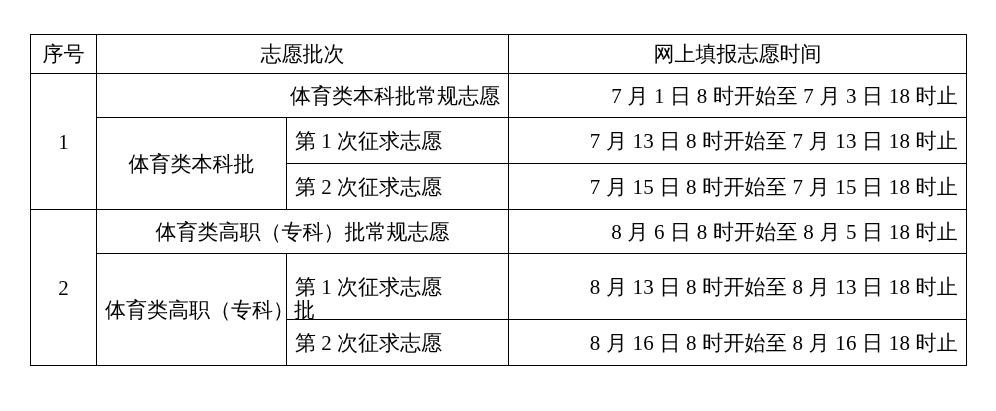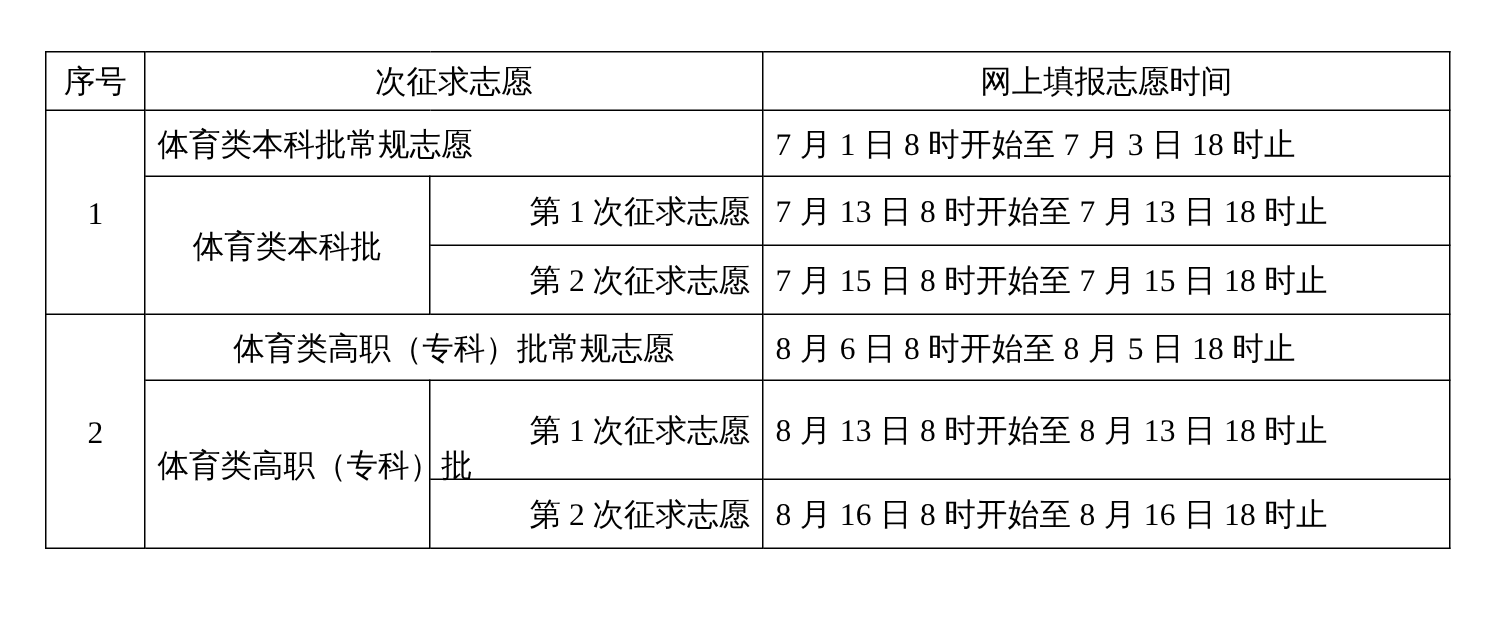--- a/index.html
+++ b/index.html
@@ -38,59 +38,59 @@
   }
   .col-no    { width: 66px; }
   .col-time  { width: 458px; }
 
   .head-cell {
     text-align: center;
     font-size: 22px;
     padding-top: 10px;
     padding-bottom: 10px;
   }
-  .center { text-align: left; }
+  .center { text-align: right; }
   .left   { text-align: center; }
   .no-cell {
     text-align: center;
     font-size: 21px;
   }
   .sub-left {
     text-align: center;
   }
   .sub-right {
-    text-align: right;
+    text-align: left;
   }
   .wrap {
     white-space: normal;
     line-height: 1.3;
   }
   .time-cell {
-    text-align: left;
+    text-align: right;
     letter-spacing: 0.2px;
   }
   .row-h1 { height: 44px; }
   .row-h2 { height: 46px; }
   .row-tall { height: 66px; }
 </style>
 </head>
 <body>
 
 <div id="sheet">
   <table class="schedule">
     <colgroup>
       <col class="col-no">
       <col style="width:190px">
       <col style="width:222px">
       <col class="col-time">
     </colgroup>
     <thead>
       <tr>
         <th class="head-cell" rowspan="1">序号</th>
-        <th class="head-cell" colspan="2">次征求志愿</th>
+        <th class="head-cell" colspan="2">志愿批次</th>
         <th class="head-cell">网上填报志愿时间</th>
       </tr>
     </thead>
     <tbody>
 
       <tr class="row-h1">
         <td class="no-cell" rowspan="3">1</td>
         <td class="center" colspan="2">体育类本科批常规志愿</td>
         <td class="time-cell">7 月 1 日 8 时开始至 7 月 3 日 18 时止</td>
       </tr>

